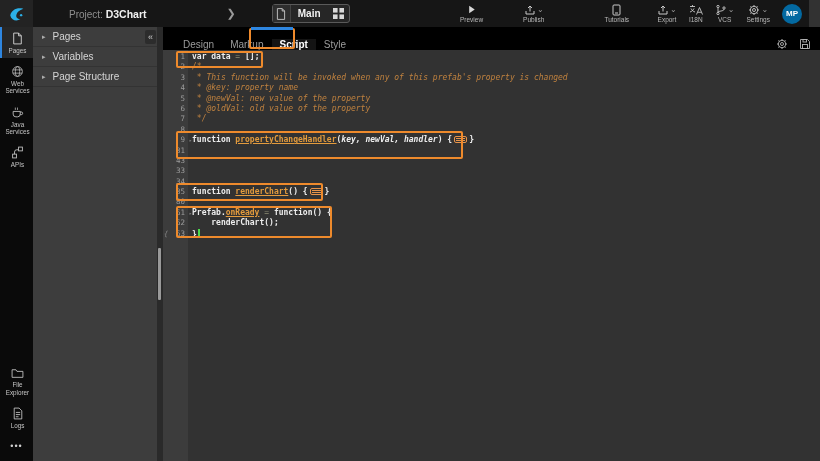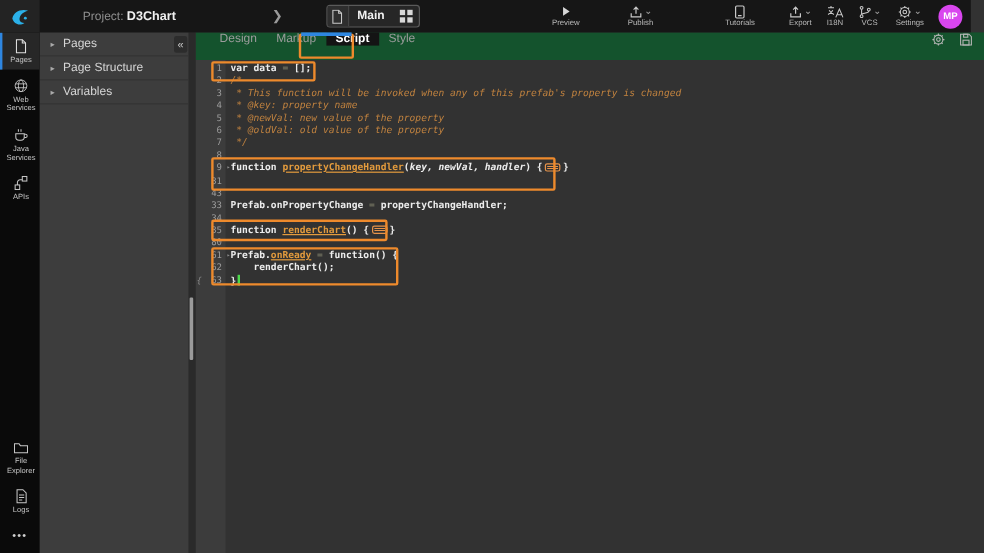--- a/index.html
+++ b/index.html
@@ -13,41 +13,41 @@
   .project b{color:#f0f0f0;font-size:10.5px;}
   .crumb{margin-left:52px;color:#9a9a9a;font-size:11px;}
   .page-tab{margin-left:8px;width:126px;height:19px;border:1px solid #5a5a5a;border-radius:3px;background:#262626;display:flex;align-items:center;position:relative;}
   .page-tab .doc-cell{width:18px;height:100%;border-right:1px solid #444;display:flex;align-items:center;justify-content:center;background:#2e2e2e;}
   .page-tab .lbl{font-size:10px;font-weight:bold;color:#f2f2f2;margin-left:7px;}
   .page-tab .grid{margin-left:auto;margin-right:5px;display:flex;}
   .tb-item{display:flex;flex-direction:column;align-items:center;justify-content:center;color:#b9b9b9;font-size:6.5px;gap:1px;cursor:pointer;position:relative;line-height:1;}
   .tb-item .ico-row{display:flex;align-items:center;gap:1px;height:13px;}
   .chev{font-size:8px;color:#9a9a9a;line-height:1;}
   .right-cluster{margin-left:auto;display:flex;align-items:center;gap:12px;margin-right:7px;}
-  .avatar{width:20px;height:20px;border-radius:50%;background:#d946ef;color:#fff;font-size:8px;font-weight:bold;display:flex;align-items:center;justify-content:center;flex:none;}
+  .avatar{width:20px;height:20px;border-radius:50%;background:#0369a1;color:#fff;font-size:8px;font-weight:bold;display:flex;align-items:center;justify-content:center;flex:none;}
 
   
   .rail{position:absolute;top:27px;left:0;width:33px;bottom:0;background:#0a0a0a;z-index:15;}
   .rail-item{display:flex;flex-direction:column;align-items:center;gap:2px;padding:5px 0 4px;margin-bottom:2px;color:#c6c6c6;font-size:6.3px;text-align:center;line-height:1.15;cursor:pointer;border-left:2px solid transparent;}
   .rail-item.active{background:#272727;border-left:2px solid #2e86e0;}
   .rail-bottom{position:absolute;bottom:4px;left:0;right:0;}
   .rail-more{text-align:center;color:#cfcfcf;font-size:9px;letter-spacing:1px;padding:6px 0;cursor:pointer;}
 
   
   .panel{position:absolute;left:33px;top:27px;width:124px;bottom:0;background:#3d3d3d;z-index:10;}
   .panel-row{height:20px;display:flex;align-items:center;border-bottom:1px solid #333;color:#d6d6d6;font-size:10px;cursor:pointer;position:relative;}
   .panel-row .arr{font-size:7px;color:#aaa;margin:0 7px 0 9px;}
   .collapse-btn{position:absolute;right:1px;top:3px;width:11px;height:14px;background:#2c2c2c;border-radius:2px;color:#c9c9c9;font-size:9px;display:flex;align-items:center;justify-content:center;cursor:pointer;}
 
   
   .vtrack{position:absolute;left:157px;top:27px;width:6px;bottom:0;background:#2a2a2a;z-index:9;}
   .vthumb{position:absolute;left:1px;top:221px;width:3px;height:52px;background:#9a9a9a;border-radius:1px;}
 
   
-  .tabstrip{position:absolute;left:163px;right:0;top:27px;height:23px;background:#14532d;display:flex;align-items:flex-start;z-index:8;}
+  .tabstrip{position:absolute;left:163px;right:0;top:27px;height:23px;background:#000000;display:flex;align-items:flex-end;z-index:8;}
   .tab{display:flex;align-items:center;padding:0 8px;font-size:10px;color:#9c9c9c;cursor:pointer;}
   .tab:first-of-type{margin-left:12px;}
   .tab.active{color:#ffffff;background:#141414;font-weight:bold;}
   .strip-icons{margin-left:auto;display:flex;align-items:center;gap:11px;margin-right:9px;color:#b5b5b5;}
 
   
   .editor{position:absolute;left:163px;top:50px;right:0;bottom:0;background:#323232;z-index:5;}
   .gutter-bg{position:absolute;left:0;top:0;width:25px;bottom:0;background:#3c3c3c;}
   .code-rows{position:absolute;left:0;top:2px;right:0;font-family:"DejaVu Sans Mono",monospace;font-size:8px;}
   .row{display:flex;height:10.4px;line-height:10.4px;align-items:center;}
@@ -235,25 +235,25 @@
 </div>
 
 <div class="panel">
   <div class="panel-row">
     <span class="arr">▸</span>
     <span>Pages</span>
     <span class="collapse-btn">«</span>
   </div>
   <div class="panel-row">
     <span class="arr">▸</span>
-    <span>Page Structure</span>
+    <span>Variables</span>
   </div>
   <div class="panel-row">
     <span class="arr">▸</span>
-    <span>Variables</span>
+    <span>Page Structure</span>
   </div>
 </div>
 
 <div class="vtrack">
   <div class="vthumb"></div>
 </div>
 
 <div class="tabstrip">
   <div class="tab">Design</div>
   <div class="tab">Markup</div>
@@ -314,21 +314,20 @@
       </div>
       <div class="row">
         <div class="gut">31</div>
       </div>
       <div class="row">
         <div class="gut">43</div>
         <div class="code"></div>
       </div>
       <div class="row">
         <div class="gut">33</div>
-        <div class="code"><span class="tk-p">Prefab.onPropertyChange </span><span class="tk-op">=</span><span class="tk-p"> propertyChangeHandler;</span></div>
       </div>
       <div class="row">
         <div class="gut">34</div>
         <div class="code"></div>
       </div>
       <div class="row">
         <div class="gut">35</div>
         <div class="code"><span class="tk-p">function </span><span class="tk-fn">renderChart</span><span class="tk-p">() {</span><span class="fold-widget"></span><span class="tk-p">}</span></div>
       </div>
       <div class="row">

